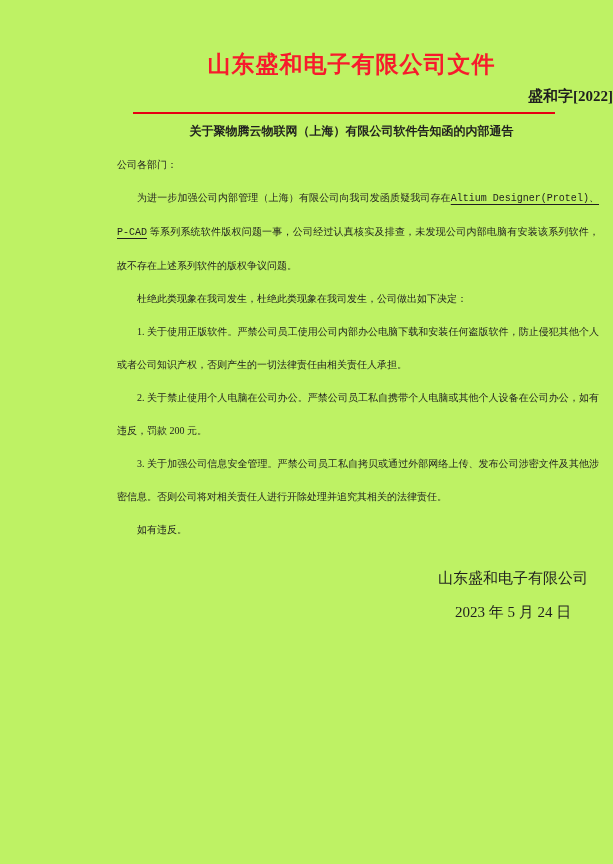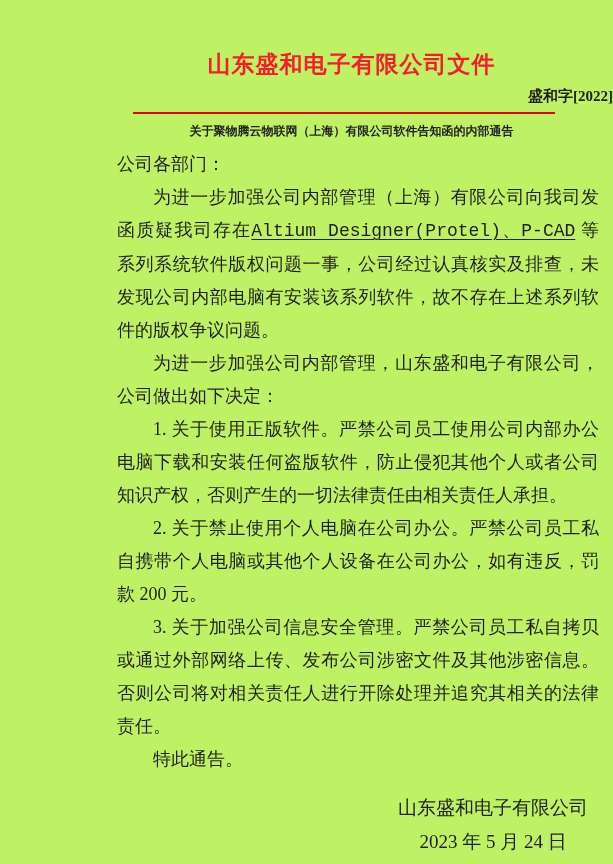--- a/index.html
+++ b/index.html
@@ -45,21 +45,21 @@
   }
   .heading {
     margin: 9px 30px 0 30px;
     text-align: center;
     font-size: 12px;
     line-height: 1.35;
     font-weight: 700;
   }
   .body-text {
     margin: 9px 59px 0 72px;
-    font-size: 18px;
+    font-size: 10px;
     line-height: 33px;
     text-align: justify;
     text-justify: inter-ideograph;
   }
   .body-text p {
     margin: 0;
     text-indent: 2em;
   }
   .body-text p.no-indent {
     text-indent: 0;
@@ -71,21 +71,21 @@
     text-decoration-thickness: 1px;
   }
   .footer {
     margin-top: 15px;
     text-align: right;
     padding-right: 70px;
   }
   .sig-inner {
     display: inline-block;
     text-align: center;
-    font-size: 19px;
+    font-size: 15px;
     line-height: 34px;
   }
 </style>
 </head>
 <body>
 
 <div class="page">
 
   <h1 class="org-title">山东盛和电子有限公司文件</h1>
 
@@ -94,29 +94,29 @@
   <div class="red-rule"></div>
 
   <h2 class="heading">关于聚物腾云物联网（上海）有限公司软件告知函的内部通告</h2>
 
   <div class="body-text">
 
     <p class="no-indent">公司各部门：</p>
 
     <p><span>为进一步加强公司内部管理（上海）有限公司向我司发函质疑我司存在</span><span class="u">Altium Designer(Protel)、P-CAD</span><span> 等系列系统软件版权问题一事，公司经过认真核实及排查，未发现公司内部电脑有安装该系列软件，故不存在上述系列软件的版权争议问题。</span></p>
 
-    <p>为进一步加强公司内部管理，山东盛和电子有限公司，公司做出如下决定：</p>
+    <p>杜绝此类现象在我司发生，杜绝此类现象在我司发生，公司做出如下决定：</p>
 
     <p>1. 关于使用正版软件。严禁公司员工使用公司内部办公电脑下载和安装任何盗版软件，防止侵犯其他个人或者公司知识产权，否则产生的一切法律责任由相关责任人承担。</p>
 
     <p>2. 关于禁止使用个人电脑在公司办公。严禁公司员工私自携带个人电脑或其他个人设备在公司办公，如有违反，罚款 200 元。</p>
 
     <p>3. 关于加强公司信息安全管理。严禁公司员工私自拷贝或通过外部网络上传、发布公司涉密文件及其他涉密信息。否则公司将对相关责任人进行开除处理并追究其相关的法律责任。</p>
 
-    <p>特此通告。</p>
+    <p>如有违反。</p>
   </div>
 
   <div class="footer">
     <div class="sig-inner">
       <div>山东盛和电子有限公司</div>
       <div>2023 年 5 月 24 日</div>
     </div>
   </div>
 
 </div>

